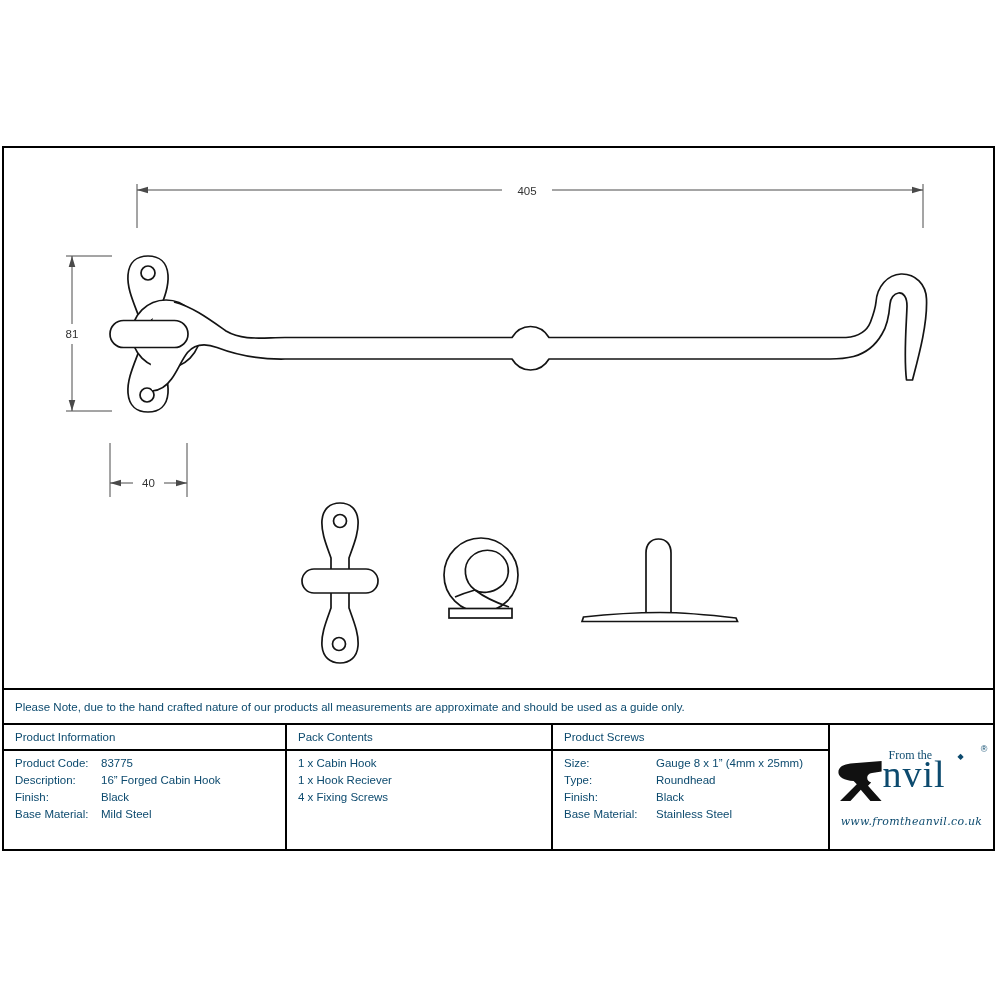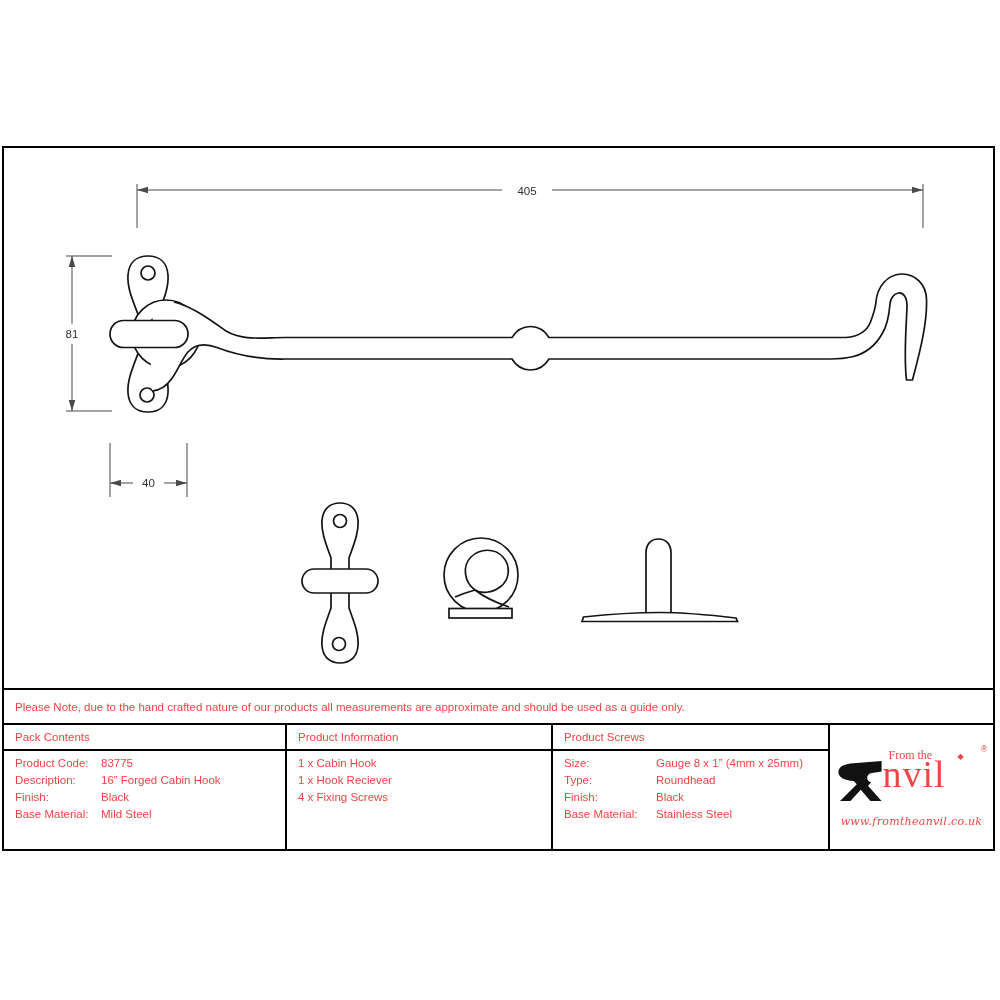--- a/index.html
+++ b/index.html
@@ -1,17 +1,17 @@
 <!DOCTYPE html>
 <html><head>
 <meta charset="utf-8">
 <style>
   html,body{margin:0;padding:0;background:#fff;}
   .sheet{position:relative;width:1000px;height:1000px;background:#fff;
-         font-family:"Liberation Sans",sans-serif;color:#ef4444;overflow:hidden;}
+         font-family:"Liberation Sans",sans-serif;color:#0c4a6e;overflow:hidden;}
   .frame{position:absolute;left:2px;top:146px;width:993px;height:705px;
          border:2px solid #000;box-sizing:border-box;display:flex;flex-direction:column;background:#fff;}
   .drawing-area{height:540px;position:relative;}
   .drawing-area svg{position:absolute;left:0;top:0;width:100%;height:100%;}
   .note-row{height:37px;border-top:2px solid #000;border-bottom:2px solid #000;box-sizing:border-box;
             display:flex;align-items:center;padding-left:11px;font-size:11.5px;}
   .spec-table{flex:1;display:grid;grid-template-columns:283px 266px 277px 1fr;grid-template-rows:26px 1fr;}
   .cell{box-sizing:border-box;font-size:11.5px;overflow:hidden;}
   .hc{border-right:2px solid #000;border-bottom:2px solid #000;display:flex;align-items:center;padding-left:11px;}
   .bc{border-right:2px solid #000;padding:4px 0 0 11px;}
@@ -123,22 +123,22 @@
           <path d="M582,621.5 L583.5,617 C620,613 648,612.5 660,612.5 C685,612.5 715,615.5 736,618 L737.5,621.5 Z"></path>
         </g>
       </svg>
     </div>
 
     <div class="note-row">
       <span>Please Note, due to the hand crafted nature of our products all measurements are approximate and should be used as a guide only.</span>
     </div>
 
     <div class="spec-table">
+      <div class="cell hc">Product Information</div>
       <div class="cell hc">Pack Contents</div>
-      <div class="cell hc">Product Information</div>
       <div class="cell hc">Product Screws</div>
 
       <div class="cell logo-cell">
         <div class="logo">
           <svg class="anvil-glyph" viewBox="0 0 60 54">
             <path fill="#111" d="M3,16 C3,9 10,6 18,5 L57,2 L57,15 L45,17 C41,17.6 39,20 39,23 C39,26 41,28 44,29
                                  L40,33 L57,52 L43,52 L31,38 L18,52 L5,52 L26,31 L22,27 C10,26 3,22 3,16 Z"></path>
           </svg>
           <span class="tagline">From the</span>
           <span class="diamond">◆</span>

